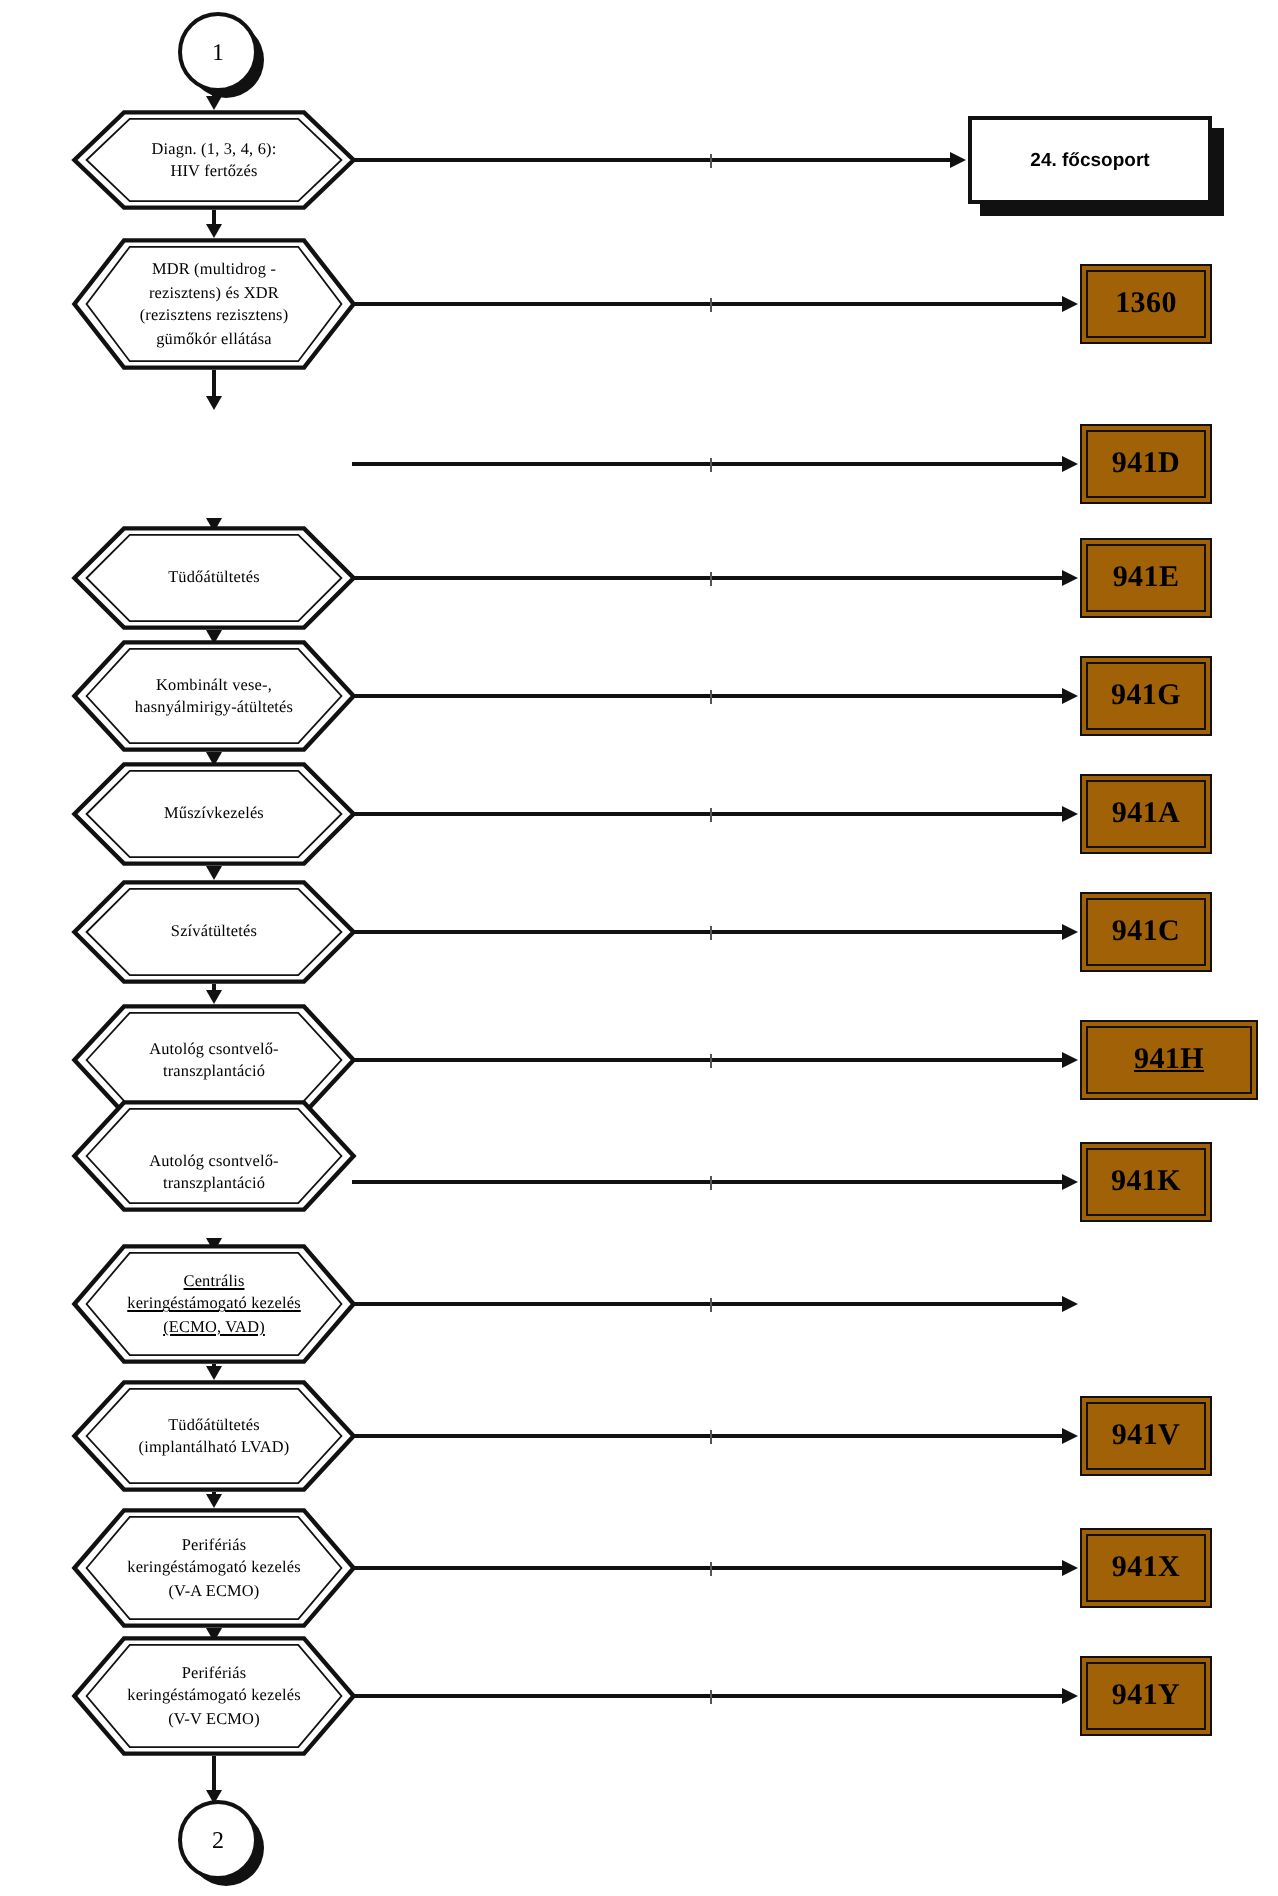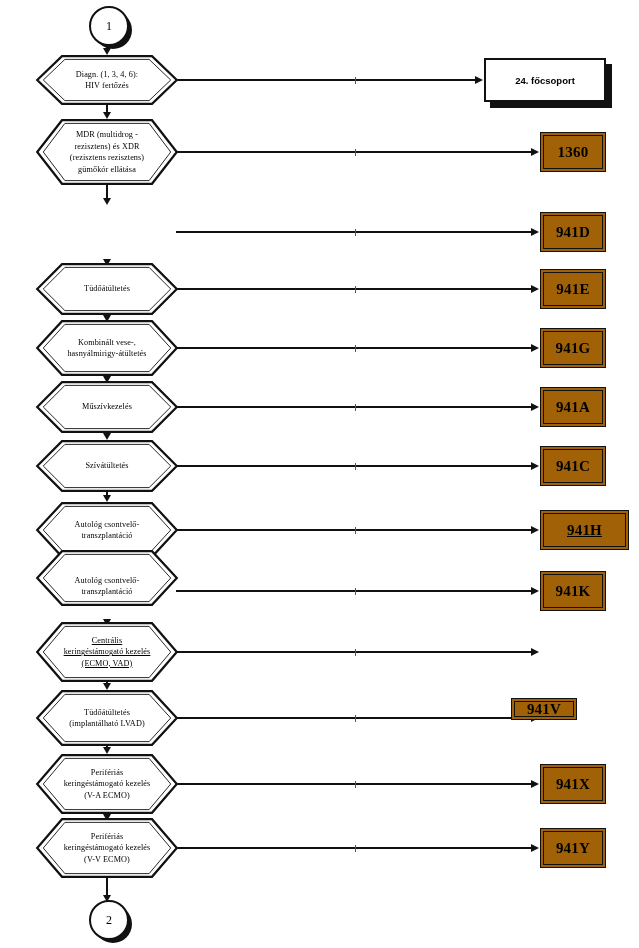--- a/index.html
+++ b/index.html
@@ -238,21 +238,21 @@
         <polygon points="7.28,28 28.88,4.4 113.12,4.4 134.72,28 113.12,51.599999999999994 28.88,51.599999999999994" fill="none" stroke="#111111" stroke-width="0.9"></polygon>
       </svg>
       <div class="htxt">
         <div>Tüdőátültetés</div>
         <div>(implantálható LVAD)</div>
       </div>
     </div>
     <div class="hline" style="left: 176px; top: 717.35px; width: 355px;"></div>
     <div class="harrow" style="left: 531px; top: 713.5px;"></div>
     <div class="tick" title="i" style="left: 355px; top: 714.5px;"></div>
-    <div class="codebox" style="left: 511px; top: 698px; width: 66px; height: 22px;">
+    <div class="codebox" style="left: 540px; top: 698px; width: 66px; height: 40px;">
       <div class="inner"></div>
       <span class="lbl">941V</span>
     </div>
     <div class="vline" style="left: 106.2px; top: 746px; height: 1px;"></div>
     <div class="varrow" style="left: 102.5px; top: 747px;"></div>
     <div class="hex" style="top: 754px; height: 60px;">
       <svg width="142" height="60">
         <polygon points="1.2,30 26,1.2 116,1.2 140.8,30 116,58.8 26,58.8" fill="#ffffff" stroke="#111111" stroke-width="2.2"></polygon>
         <polygon points="7.28,30 28.88,4.4 113.12,4.4 134.72,30 113.12,55.599999999999994 28.88,55.599999999999994" fill="none" stroke="#111111" stroke-width="0.9"></polygon>
       </svg>

